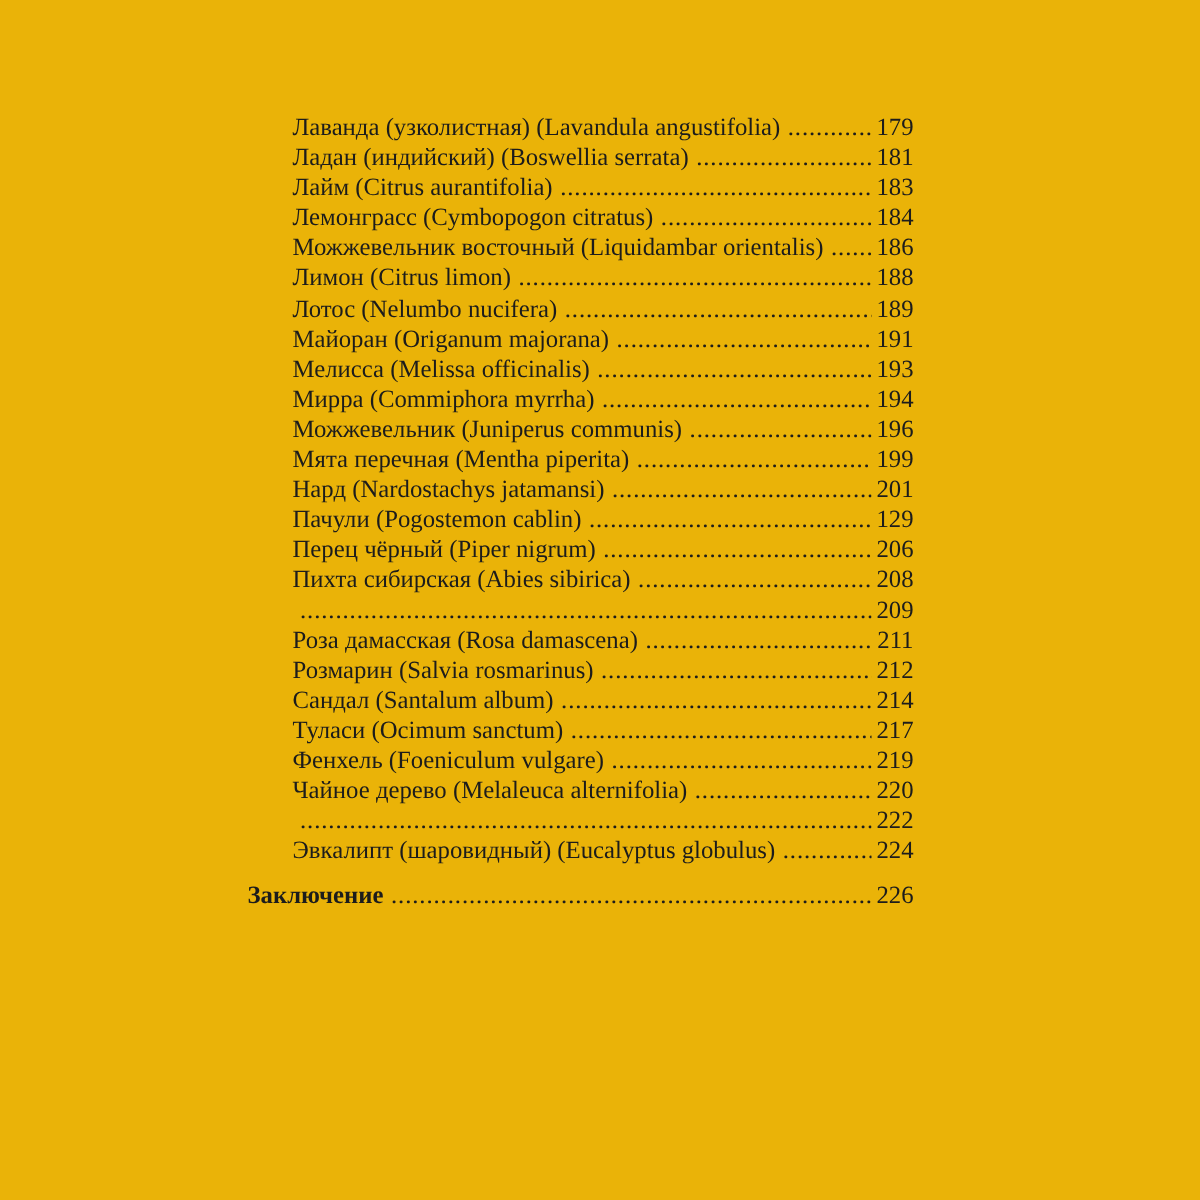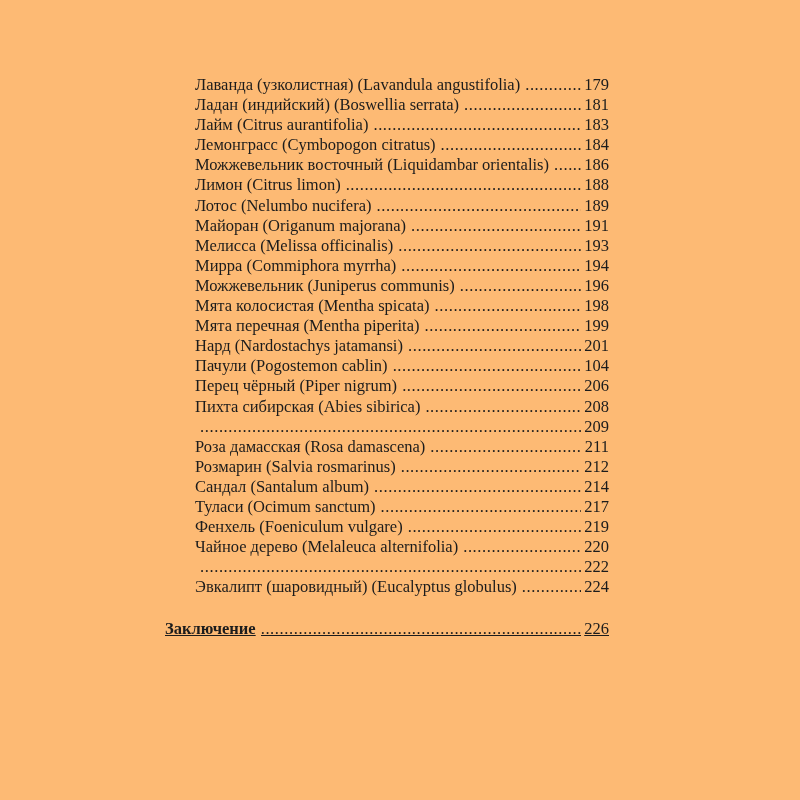--- a/index.html
+++ b/index.html
@@ -6,21 +6,21 @@
     margin: 0;
     padding: 0;
     width: 800px;
     height: 800px;
     background: #ffffff;
     overflow: hidden;
   }
   .page {
     position: absolute;
     inset: 0;
-    background: #fdba74;
+    background: #eab308;
     font-family: "Liberation Serif", "DejaVu Serif", serif;
     color: #1c1c1c;
   }
   .toc {
     position: absolute;
     left: 165px;
     top: 75px;
     width: 444px;
     font-size: 16.5px;
   }
@@ -45,23 +45,22 @@
   }
   .toc-row .dots::after {
     content: "..................................................................................................................................";
     letter-spacing: 0.6px;
   }
   .toc-row .pagenum {
     flex: 0 0 auto;
     text-align: center;
   }
   .toc-row.conclusion {
-    margin-top: 22px;
+    margin-top: 10px;
     padding-left: 0;
-    text-decoration: underline;
   }
   .toc-row.conclusion .title {
     font-weight: bold;
   }
 </style>
 </head>
 <body>
 
 <div class="page">
   <div class="toc">
@@ -116,38 +115,33 @@
     <span class="title">Мирра (Commiphora myrrha)</span>
     <span class="dots"></span>
     <span class="pagenum">194</span>
   </div>
         <div class="toc-row entry">
     <span class="title">Можжевельник (Juniperus communis)</span>
     <span class="dots"></span>
     <span class="pagenum">196</span>
   </div>
         <div class="toc-row entry">
-    <span class="title">Мята колосистая (Mentha spicata)</span>
-    <span class="dots"></span>
-    <span class="pagenum">198</span>
-  </div>
-        <div class="toc-row entry">
     <span class="title">Мята перечная (Mentha piperita)</span>
     <span class="dots"></span>
     <span class="pagenum">199</span>
   </div>
         <div class="toc-row entry">
     <span class="title">Нард (Nardostachys jatamansi)</span>
     <span class="dots"></span>
     <span class="pagenum">201</span>
   </div>
         <div class="toc-row entry">
     <span class="title">Пачули (Pogostemon cablin)</span>
     <span class="dots"></span>
-    <span class="pagenum">104</span>
+    <span class="pagenum">129</span>
   </div>
         <div class="toc-row entry">
     <span class="title">Перец чёрный (Piper nigrum)</span>
     <span class="dots"></span>
     <span class="pagenum">206</span>
   </div>
         <div class="toc-row entry">
     <span class="title">Пихта сибирская (Abies sibirica)</span>
     <span class="dots"></span>
     <span class="pagenum">208</span>

